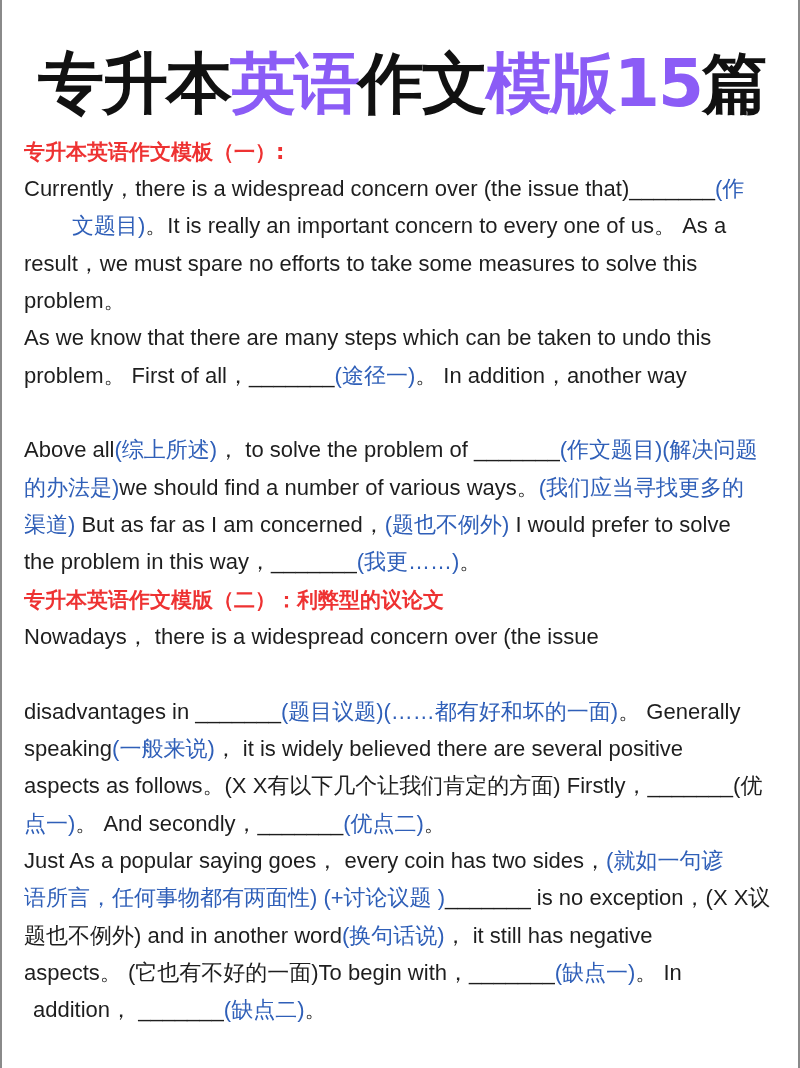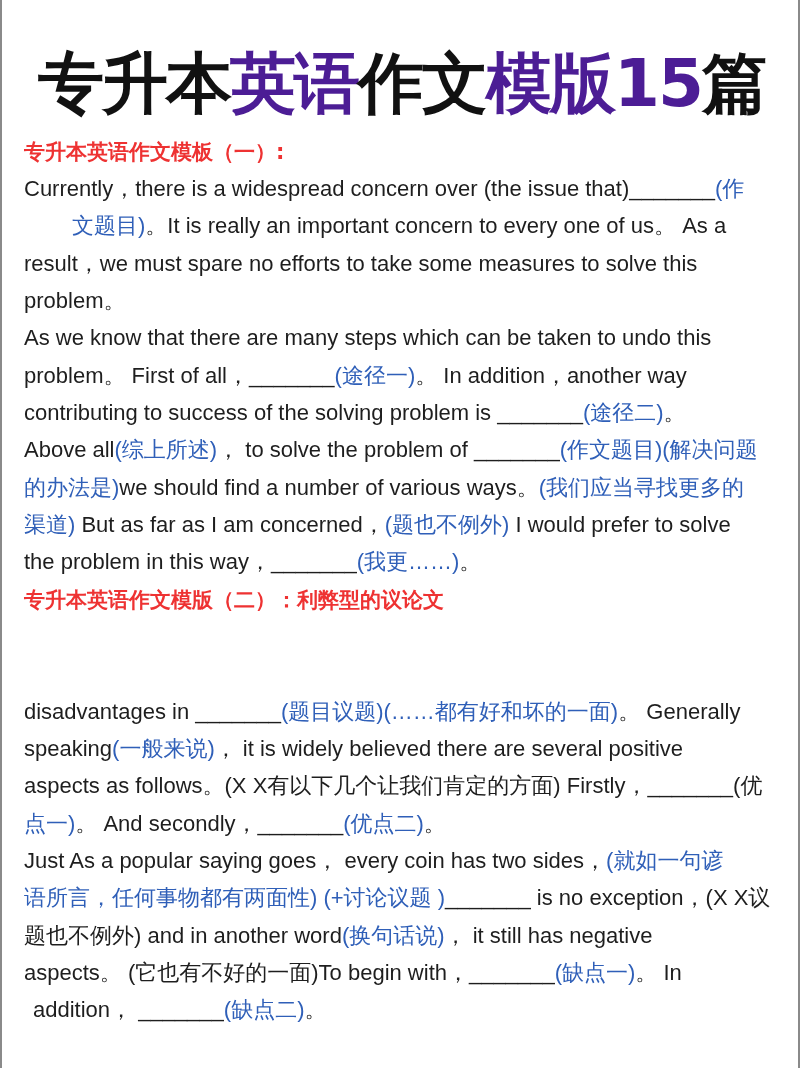--- a/index.html
+++ b/index.html
@@ -8,21 +8,21 @@
     position: absolute; left: 0; top: 0; width: 800px; height: 1068px;
     box-sizing: border-box;
     border-left: 2px solid #8a8a8a; border-right: 2px solid #8a8a8a;
     background: #ffffff;
   }
   .title {
     position: absolute; left: 0; top: 44px; width: 800px; text-align: center;
     font-family: "DejaVu Sans", sans-serif; font-weight: 900; font-size: 66px;
     line-height: 80px; letter-spacing: -2px; color: #111111; white-space: nowrap;
   }
-  .title .red { color: #4c1d95; }
+  .title .red { color: #8b5cf6; }
   .line {
     position: absolute; left: 22px; white-space: nowrap;
     font-family: "Liberation Sans", "DejaVu Sans", sans-serif;
     font-size: 22px; line-height: 30px; color: #1e1e1e;
   }
   .heading {
     color: #ee3232; font-weight: bold; font-size: 21px;
     font-family: "DejaVu Sans", sans-serif;
   }
   .cn { color: #2f5fb8; }
@@ -49,38 +49,38 @@
   </div>
   <div class="line" style="top:286px;">
     <span>problem。</span>
   </div>
   <div class="line" style="top:323px;">
     <span> As we know that there are many steps which can be taken to undo this</span>
   </div>
   <div class="line" style="top:361px;">
     <span>problem。 First of all，_______</span><span class="cn">(途径一)</span><span>。 In addition，another way</span>
   </div>
-  <div class="line" style="top:398px;">
-    <span>contributing to success of the solving problem is _______</span><span class="cn">(途径二)</span><span>。</span>
-  </div>
   <div class="line" style="top:435px;">
     <span> Above all</span><span class="cn">(综上所述)</span><span>， to solve the problem of _______</span><span class="cn">(作文题目)(解决问题</span>
   </div>
   <div class="line" style="top:473px;">
     <span class="cn">的办法是)</span><span>we should find a number of various ways。</span><span class="cn">(我们应当寻找更多的</span>
   </div>
   <div class="line" style="top:510px;">
     <span class="cn">渠道)</span><span> But as far as I am concerned，</span><span class="cn">(题也不例外)</span><span> I would prefer to solve</span>
   </div>
   <div class="line" style="top:547px;">
     <span>the problem in this way，_______</span><span class="cn">(我更……)</span><span>。</span>
   </div>
 
   <div class="line heading" style="top:585px;">专升本英语作文模版（二）：利弊型的议论文</div>
 
+  <div class="line" style="top:622px;">
+    <span> Nowadays， there is a widespread concern over (the issue</span>
+  </div>
   <div class="line" style="top:697px;">
     <span>disadvantages in _______</span><span class="cn">(题目议题)(……都有好和坏的一面)</span><span>。 Generally</span>
   </div>
   <div class="line" style="top:734px;">
     <span>speaking</span><span class="cn">(一般来说)</span><span>， it is widely believed there are several positive</span>
   </div>
   <div class="line" style="top:771px;">
     <span>aspects as follows。(X X有以下几个让我们肯定的方面) Firstly，_______(优</span>
   </div>
   <div class="line" style="top:809px;">

